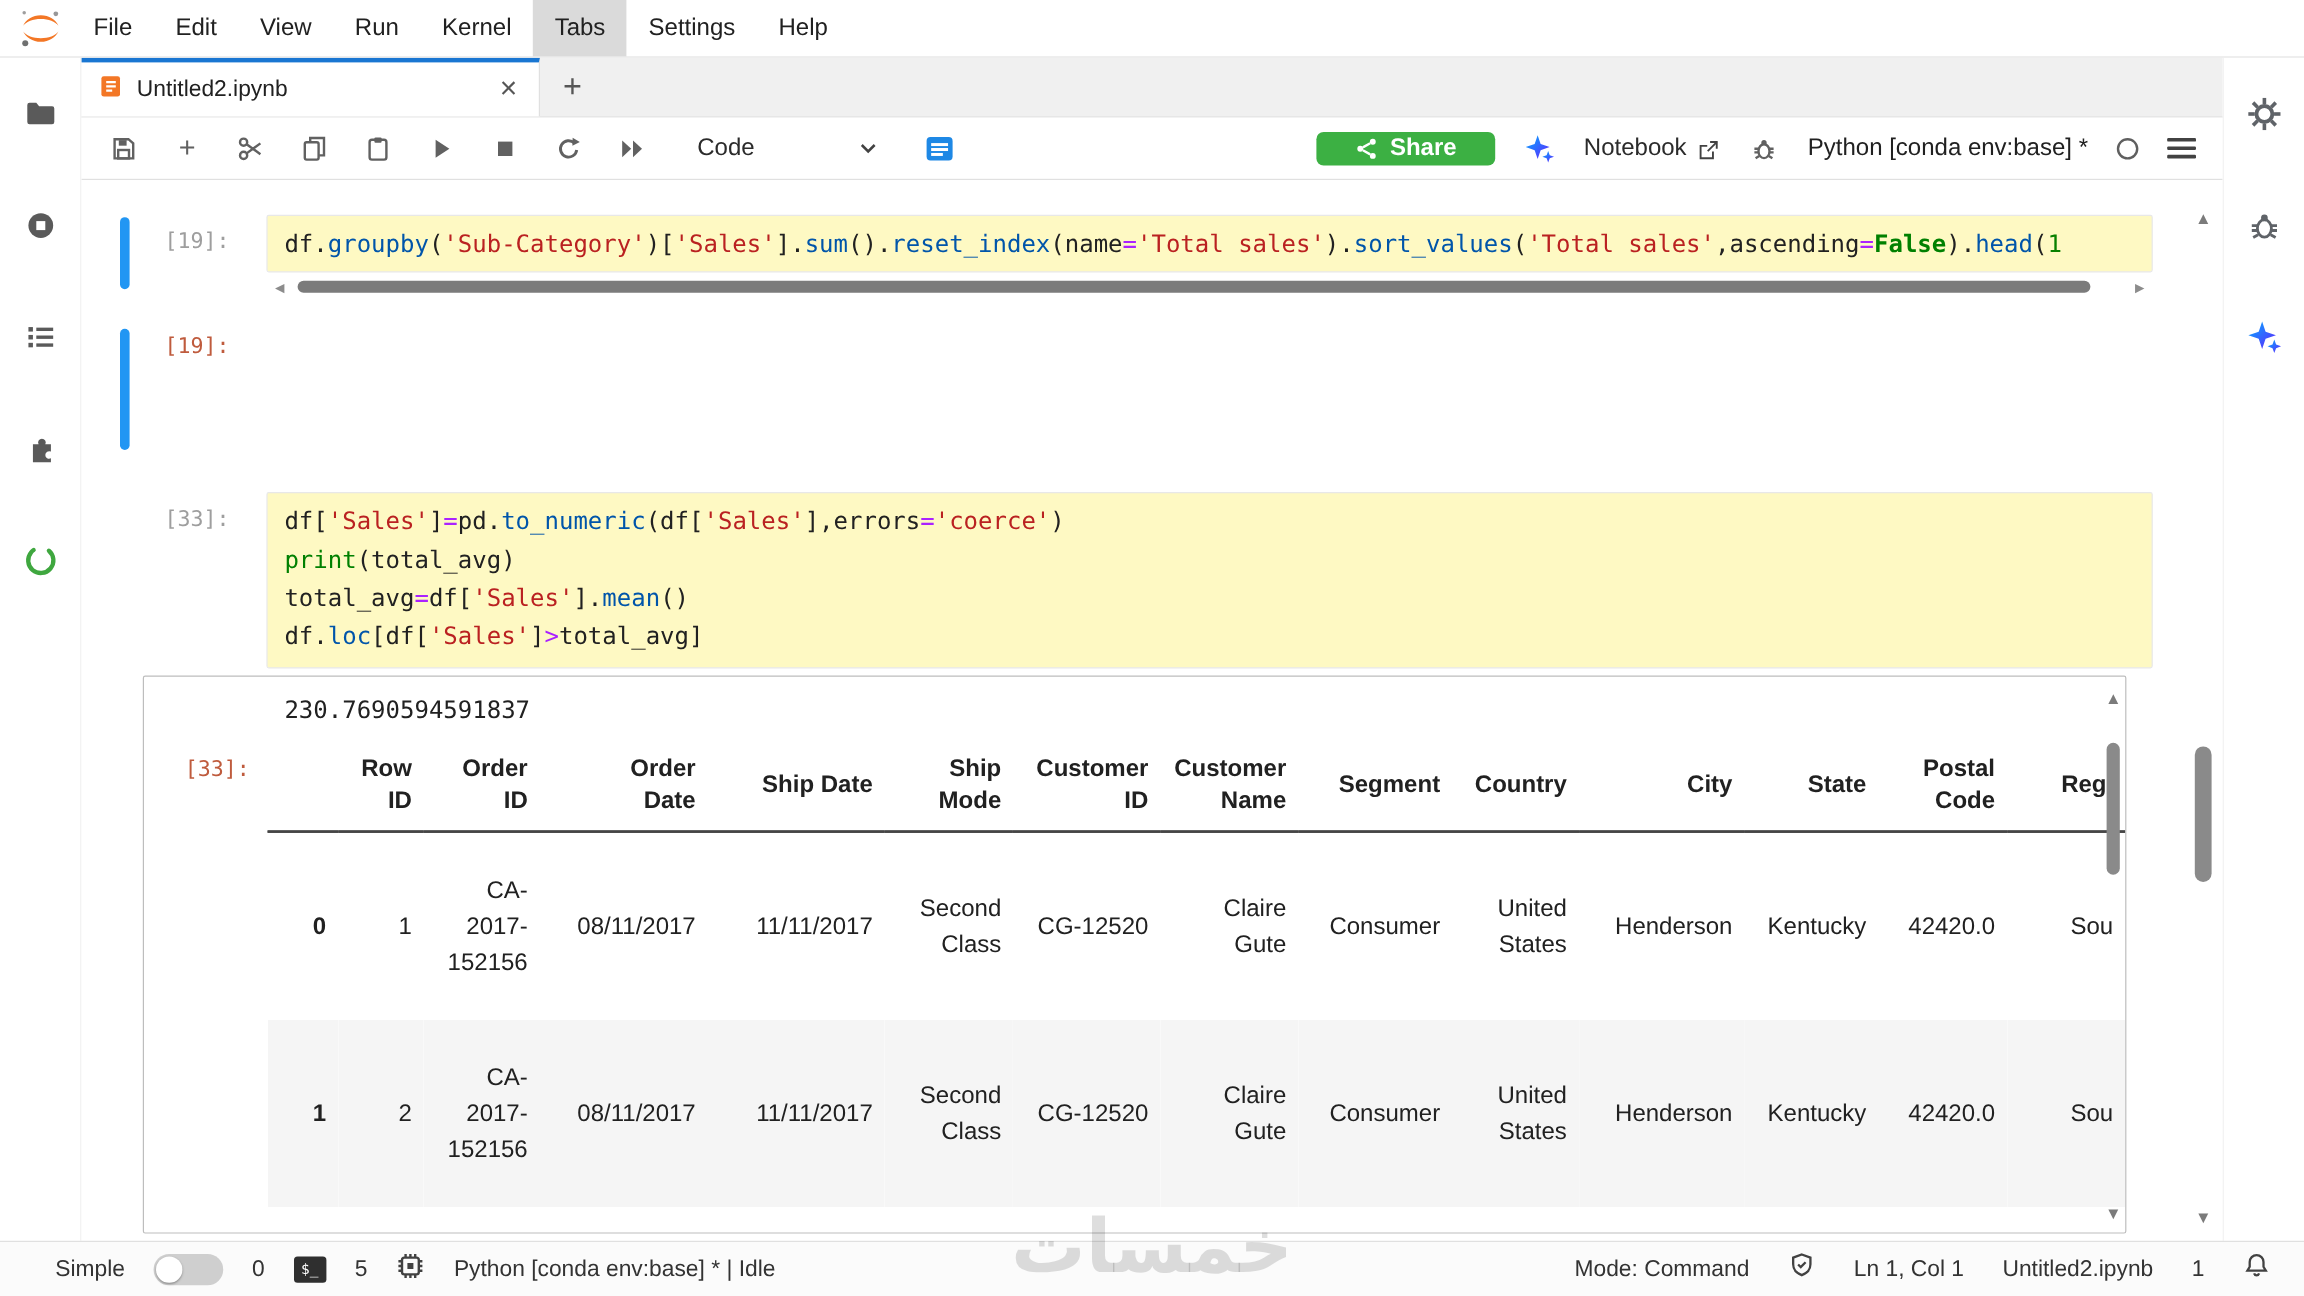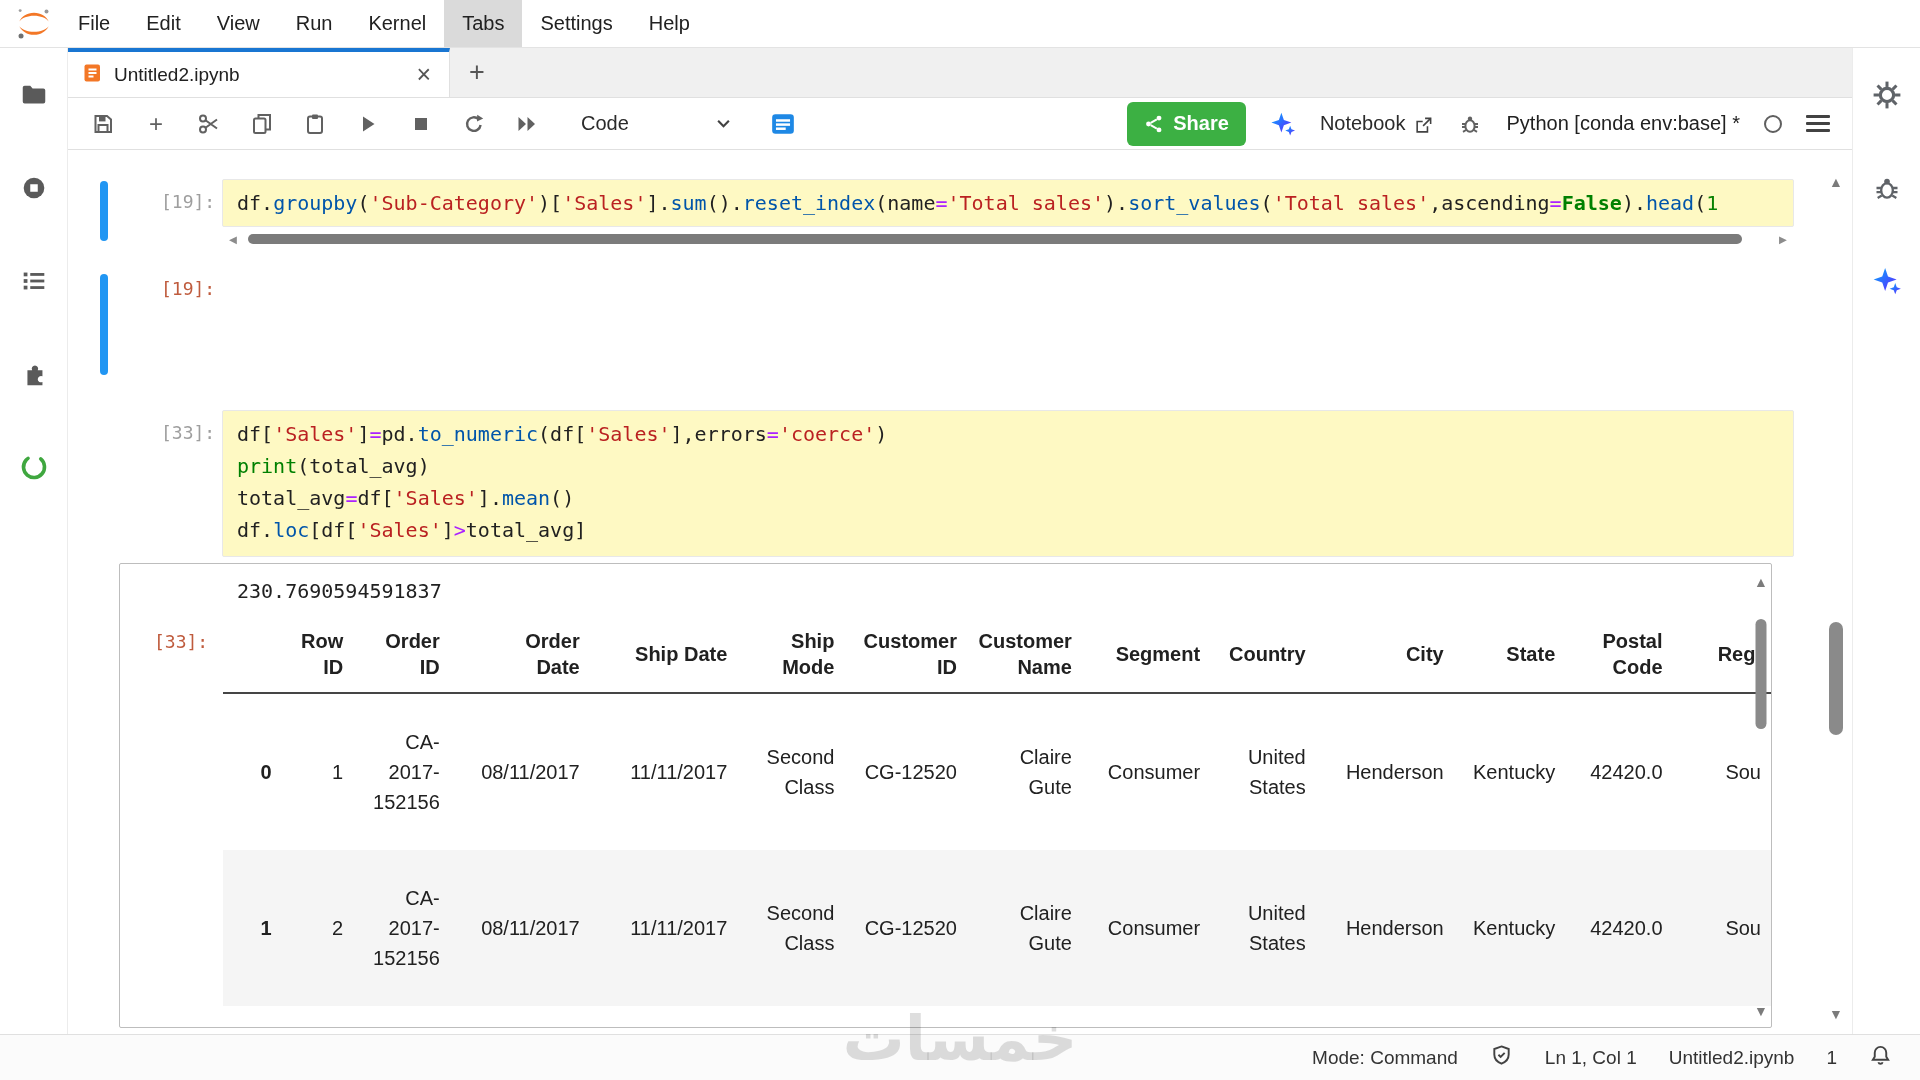--- a/index.html
+++ b/index.html
@@ -26,33 +26,33 @@
   .tab-label { font-size:19px; color:#212121; flex:1; white-space:nowrap; overflow:hidden; }
   .tab-close { font-size:25px; color:#565656; line-height:1; padding:0 4px; }
   .newtab-btn { width:54px; display:flex; align-items:center; justify-content:center; font-size:27px; color:#565656; }
 
   .toolbar { height:52px; background:#fff; border-bottom:1px solid #e0e0e0; display:flex; align-items:center; padding:0 22px; gap:27px; flex:none; }
   .tbtn { width:26px; height:26px; display:flex; align-items:center; justify-content:center; flex:none; }
   .tbtn svg { display:block; }
   .glyph-btn { font-size:24px; color:#616161; }
   .cell-type { margin-left:14px; width:150px; display:flex; align-items:center; justify-content:space-between; font-size:20px; color:#2b2b2b; }
   .toolbar-right { margin-left:auto; display:flex; align-items:center; gap:24px; }
-  .share-btn { height:44px; padding:0 17px; border-radius:6px; background:#3cb043; display:flex; align-items:center; gap:9px; color:#fff; font-size:20px; font-weight:bold;text-align:right; }
+  .share-btn { height:28px; padding:0 32px; border-radius:6px; background:#3cb043; display:flex; align-items:center; gap:9px; color:#fff; font-size:20px; font-weight:bold;text-align:right; }
   .nb-link { display:flex; align-items:flex-end; gap:8px; font-size:20px; color:#2b2b2b; }
   .kernel-name { font-size:20px; color:#212121; white-space:nowrap; }
   .kernel-dot { width:18px; height:18px; border:2.5px solid #5f5f5f; border-radius:50%; }
   .hamburger { display:flex; flex-direction:column; gap:4.6px; width:24px; }
   .hamburger span { display:block; height:2.7px; background:#424242; border-radius:1px; }
 
   
   .notebook { position:relative; flex:1; background:#fff; overflow:hidden; }
   .collapser { position:absolute; left:32px; width:8px; border-radius:4px; background:#2196f3; }
   #collapser-in1 { top:31px; height:60px; }
   #collapser-out1 { top:124px; height:101px; }
-  .prompt { position:absolute; left:93px; font-family:"DejaVu Sans Mono", monospace; font-size:18px; color:#9e9e9e; white-space:nowrap; }
+  .prompt { position:absolute; left:69px; font-family:"DejaVu Sans Mono", monospace; font-size:18px; color:#9e9e9e; white-space:nowrap; }
   .prompt.outp { color:#bf5b3d; }
   .codebox { position:absolute; left:154px; width:1572px; background:#fef9c3; border:1px solid #e8e8e8; border-radius:2px; padding:7px 14px; font-family:"DejaVu Sans Mono", monospace; font-size:20px; line-height:32px; overflow:hidden; }
   #codebox1 { top:29px; height:48px; }
   #codebox2 { top:260px; height:147px; }
   .code-line { white-space:pre; }
   .tok-p { color:#212121; } .tok-s { color:#ba2121; } .tok-prop { color:#0055aa; }
   .tok-op { color:#aa22ff; } .tok-kw { color:#008000; font-weight:bold; } .tok-b { color:#008000; } .tok-n { color:#088000; }
 
   
   .hscroll { position:absolute; top:80px; left:154px; width:1572px; height:18px; display:flex; align-items:center; }
@@ -454,20 +454,37 @@
       <div class="vscroll main-scroll">
         <span class="vs-arrow up">▲</span>
         <div class="vs-thumb"></div>
         <span class="vs-arrow down">▼</span>
       </div>
 
     </div>
   </div>
 
   <footer class="statusbar">
+    <div class="sb-left">
+      <span>Simple</span>
+      <div class="toggle">
+          <div class="knob"></div>
+        </div>
+      <span>0</span>
+      <div class="term-badge">$_</div>
+      <span>5</span>
+      <span>
+        <svg width="24" height="24" viewBox="0 0 24 24">
+            <rect x="5" y="5" width="14" height="14" rx="2" fill="none" stroke="#424242" stroke-width="2"></rect>
+            <rect x="9.5" y="9.5" width="5" height="5" fill="#424242"></rect>
+            <path d="M8 5V2M12 5V2M16 5V2M8 22v-3M12 22v-3M16 22v-3M5 8H2M5 12H2M5 16H2M22 8h-3M22 12h-3M22 16h-3" stroke="#424242" stroke-width="2"></path>
+          </svg>
+      </span>
+      <span>Python [conda env:base] * | Idle</span>
+    </div>
     <div class="sb-right">
       <span>Mode: Command</span>
       <span>
         <svg width="23" height="23" viewBox="0 0 24 24" fill="none" stroke="#424242" stroke-width="2">
             <path d="M12 2.5l7.5 2.7V11c0 4.8-3.2 7.9-7.5 9.5C7.7 18.9 4.5 15.8 4.5 11V5.2z"></path>
             <path d="M8.8 11.2l2.3 2.3 4.2-4.3"></path>
           </svg>
       </span>
       <span>Ln 1, Col 1</span>
       <span>Untitled2.ipynb</span>

